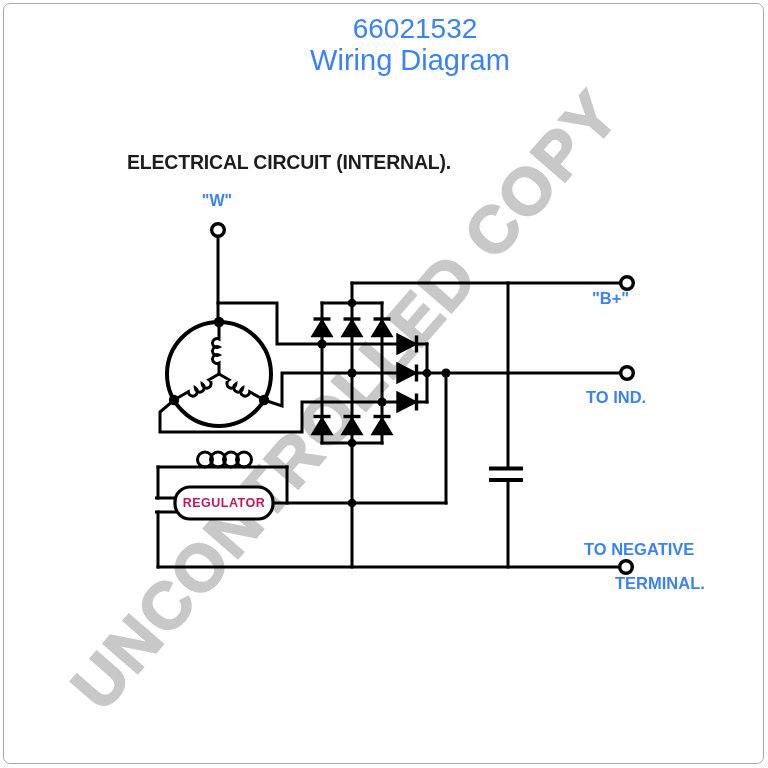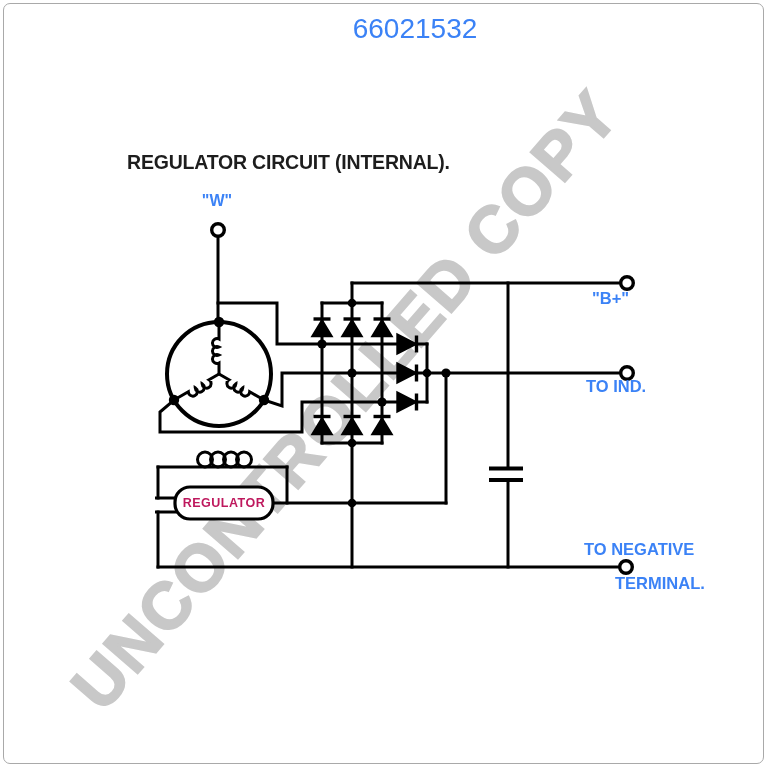--- a/index.html
+++ b/index.html
@@ -9,21 +9,21 @@
          border-radius:7px;pointer-events:none;}
   .watermark{position:absolute;left:345px;top:400px;transform:translate(-50%,-50%) rotate(-49deg);
              font-size:66px;font-weight:bold;letter-spacing:2px;color:#c8c8c8;white-space:nowrap;
              -webkit-text-stroke:2px #c8c8c8;}
   .lbl{position:absolute;color:#3b82f6;white-space:nowrap;}
   .title1{top:13px;left:415px;transform:translateX(-50%);font-size:28px;}
   .title2{top:44px;left:410px;transform:translateX(-50%);font-size:29px;}
   .heading{left:127px;top:151px;font-size:19.5px;font-weight:600;letter-spacing:-0.2px;color:#1d1d1d;}
   .wlbl{left:217px;top:192px;transform:translateX(-50%);font-size:16px;font-weight:600;}
   .bplus{left:592px;top:289px;font-size:16.5px;font-weight:600;}
-  .toind{left:586px;top:377px;font-size:16.5px;font-weight:600;}
+  .toind{left:586px;top:388px;font-size:16.5px;font-weight:600;}
   .neg1{left:584px;top:540px;font-size:16.5px;font-weight:700;}
   .neg2{left:595px;top:574px;font-size:16.5px;font-weight:600;margin-left:20px;}
   .reglbl{left:175px;top:496px;width:98px;text-align:center;font-size:12.5px;font-weight:600;
           letter-spacing:0.5px;color:#be185d;}
   svg{position:absolute;left:0;top:0;}
 </style>
 </head>
 <body>
 
 <div class="page">
@@ -131,20 +131,21 @@
 
     <g stroke="#000" stroke-width="3.4" fill="#fff">
       <circle cx="218" cy="230" r="6.3"></circle>
       <circle cx="627" cy="283" r="6.3"></circle>
       <circle cx="627" cy="373" r="6.3"></circle>
       <circle cx="626" cy="567" r="6.3"></circle>
     </g>
   </svg>
 
   <div class="lbl title1">66021532</div>
-  <div class="lbl heading">REGULATOR CIRCUIT (INTERNAL).</div>
+  <div class="lbl title2">Wiring Diagram</div>
+  <div class="lbl heading">ELECTRICAL CIRCUIT (INTERNAL).</div>
   <div class="lbl wlbl">"W"</div>
   <div class="lbl bplus">"B+"</div>
   <div class="lbl toind">TO IND.</div>
   <div class="lbl neg1">TO NEGATIVE</div>
   <div class="lbl neg2">TERMINAL.</div>
   <div class="lbl reglbl">REGULATOR</div>
 </div>
 
 </body></html>

